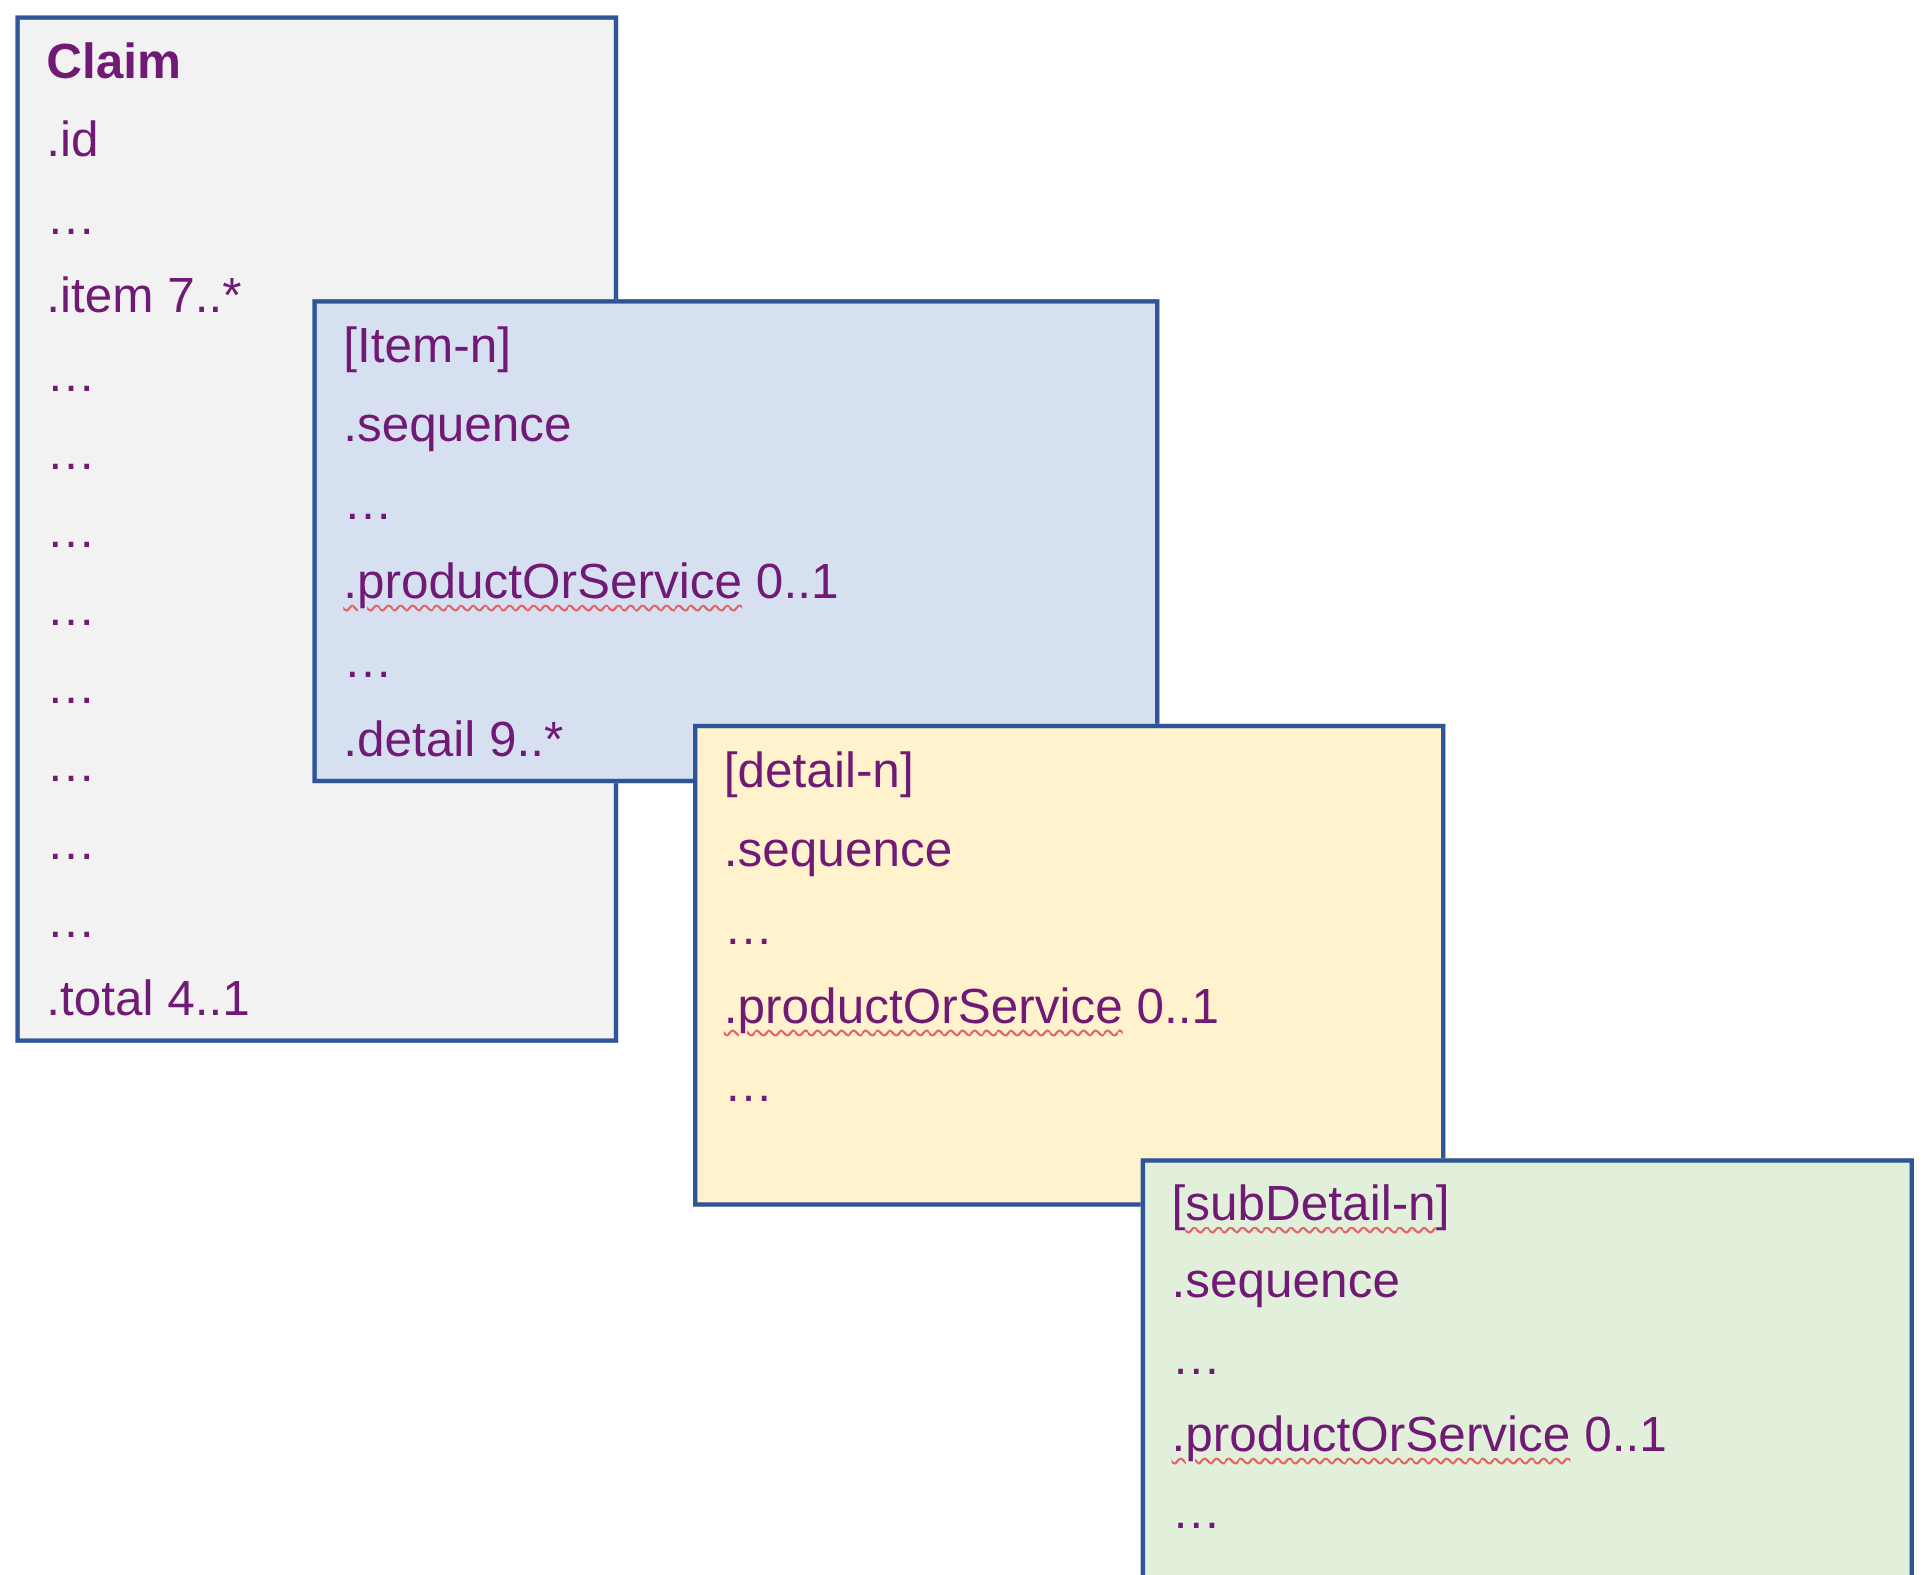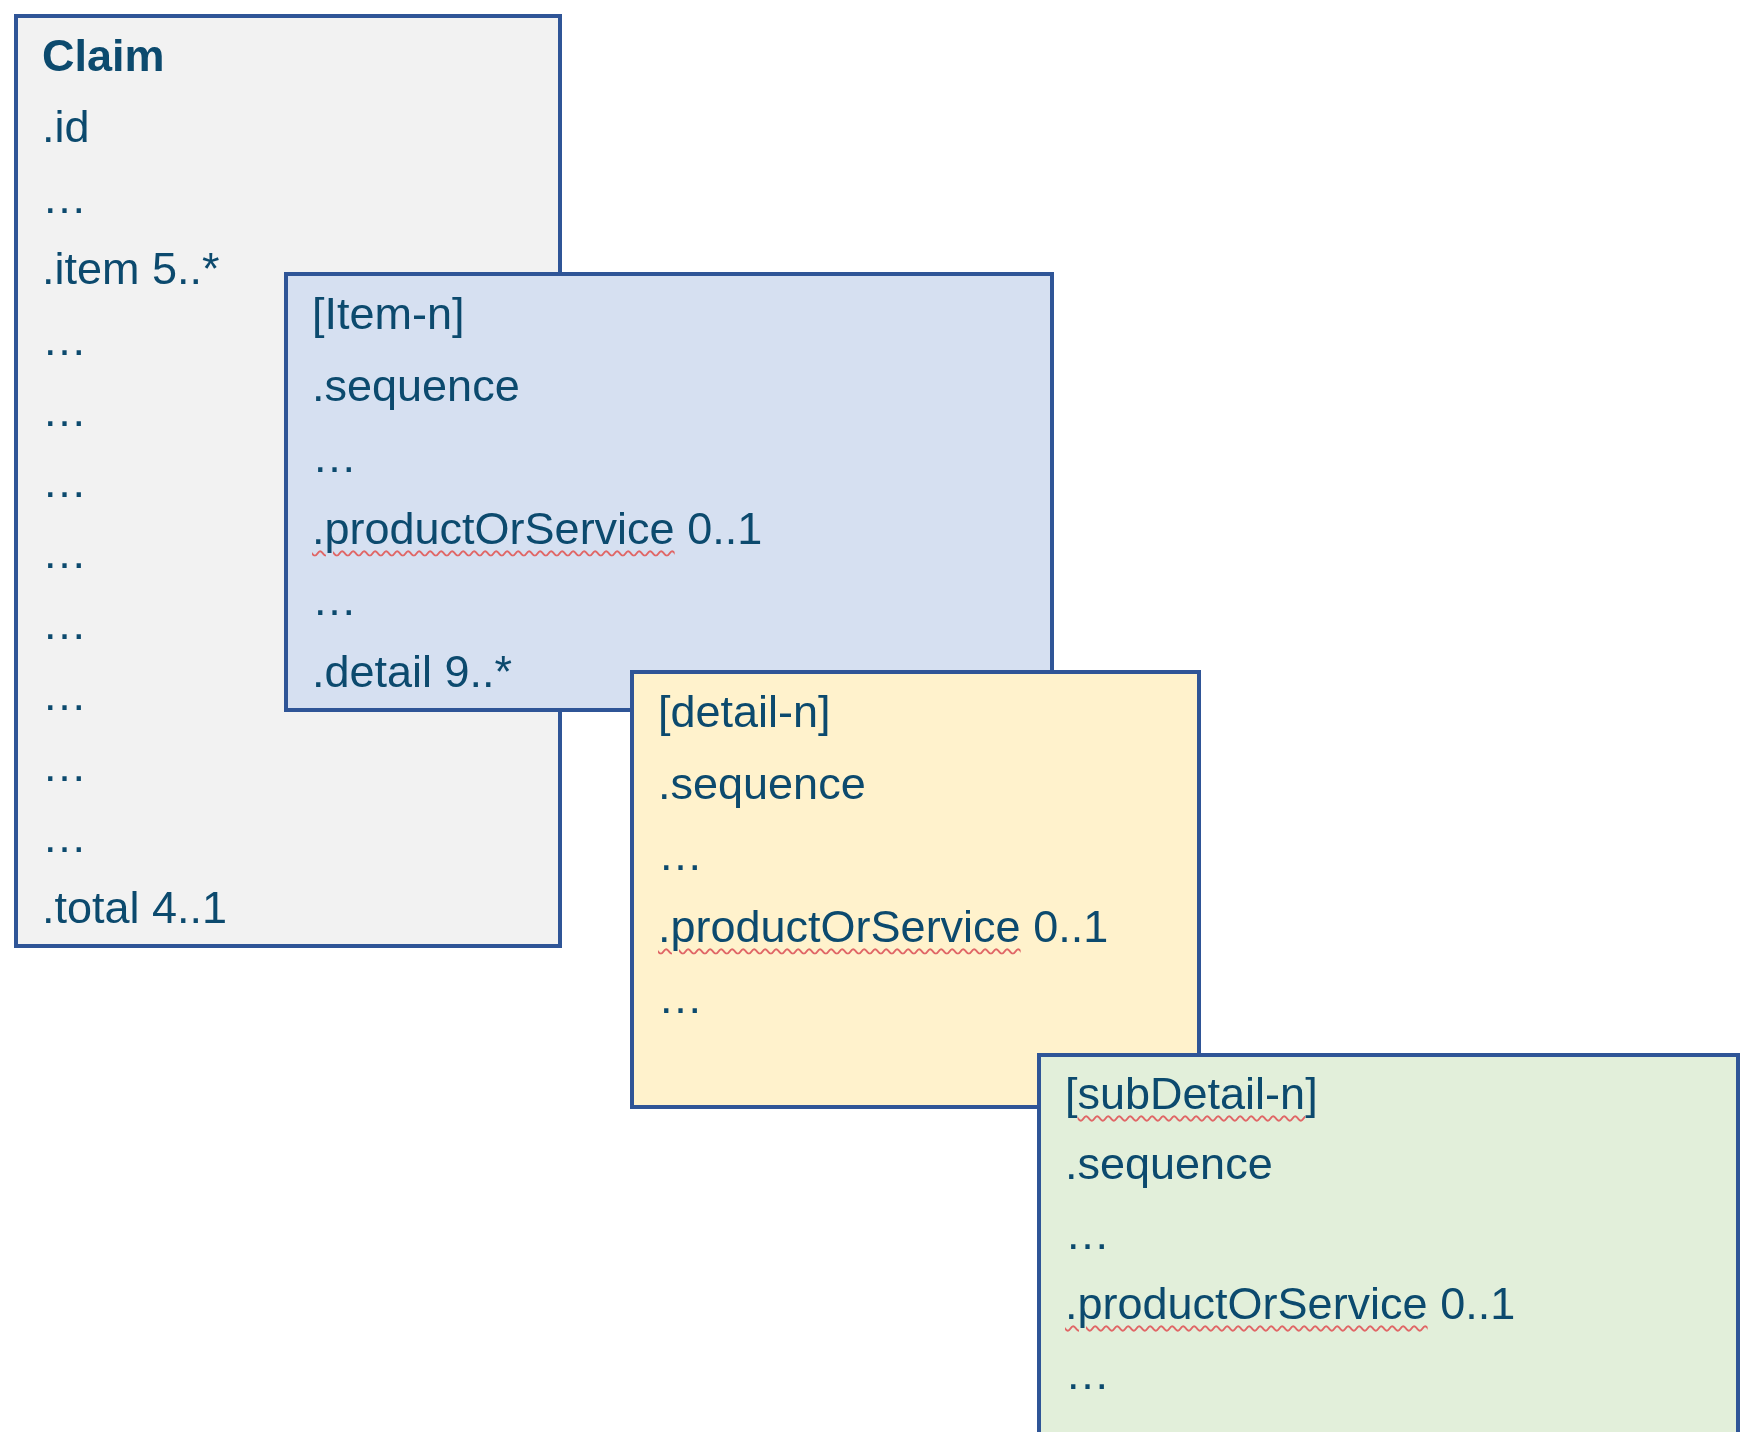--- a/index.html
+++ b/index.html
@@ -2,21 +2,21 @@
 <html><head>
 <meta charset="utf-8">
 <style>
   html, body { margin: 0; padding: 0; background: #ffffff; }
   .canvas {
     position: relative;
     width: 1755px;
     height: 1432px;
     background: #ffffff;
     font-family: "Liberation Sans", sans-serif;
-    color: #0c4a6e;
+    color: #701a75;
     overflow: hidden;
   }
   .box {
     position: absolute;
     box-sizing: border-box;
     border: 4px solid #2F5597;
     padding: 2px 8px 0 24px;
     font-size: 45px;
     overflow: hidden;
   }
@@ -31,25 +31,24 @@
   .claim-box .title-row { font-weight: bold; }
   .item-box {
     left: 284px; top: 272px;
     width: 770px; height: 440px;
     background: #D6E0F1;
     line-height: 71.5px;
     z-index: 2;
   }
   .detail-box {
     left: 630px; top: 658px;
-    width: 571px; height: 439px;
+    width: 684px; height: 439px;
     background: #FFF2CC;
     line-height: 71.5px;
     z-index: 3;
-    margin-top: 12px;
   }
   .subdetail-box {
     left: 1037px; top: 1053px;
     width: 703px; height: 460px;
     background: #E2EFDA;
     line-height: 70px;
     z-index: 4;
   }
   .squiggle {
     text-decoration-line: underline;
@@ -61,21 +60,21 @@
 </style>
 </head>
 <body>
 
 <div class="canvas">
 
   <div class="box claim-box">
     <div class="row title-row">Claim</div>
     <div class="row">.id</div>
     <div class="row">…</div>
-    <div class="row">.item 5..*</div>
+    <div class="row">.item 7..*</div>
     <div class="row">…</div>
     <div class="row">…</div>
     <div class="row">…</div>
     <div class="row">…</div>
     <div class="row">…</div>
     <div class="row">…</div>
     <div class="row">…</div>
     <div class="row">…</div>
     <div class="row">.total 4..1</div>
   </div>

